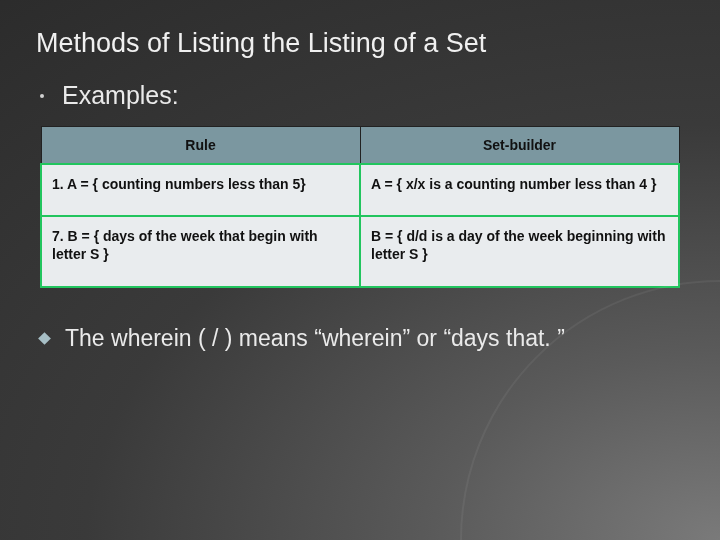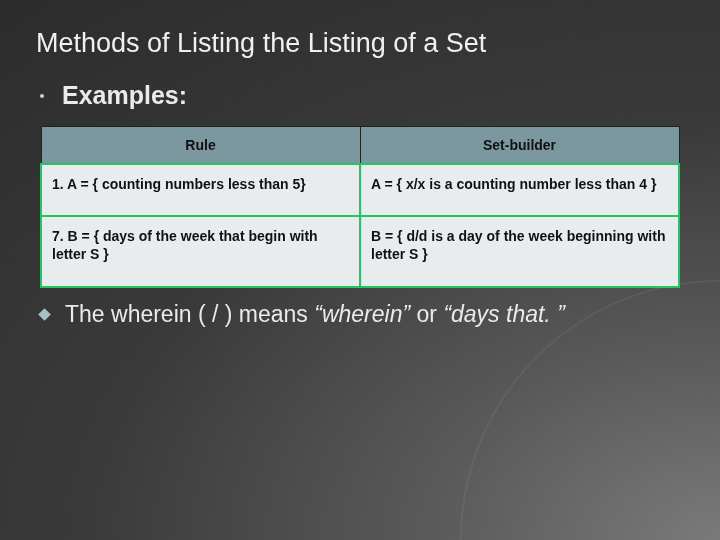--- a/index.html
+++ b/index.html
@@ -22,25 +22,25 @@
   }
   .slide { padding: 28px 36px 0 36px; }
   .title {
     font-size: 27px;
     color: #f0f0f0;
     font-weight: 400;
     margin-bottom: 22px;
   }
   .sub-row { display: flex; align-items: center; margin-left: 4px; margin-bottom: 16px; }
   .bullet-dot { width: 4px; height: 4px; background: #d0d0d0; border-radius: 50%; margin-right: 18px; }
-  .subheading { font-size: 25px; color: #eaeaea; font-weight: 700; }
+  .subheading { font-size: 25px; color: #eaeaea; font-weight: 400; }
   table.ex {
     width: 640px;
     border-collapse: collapse;
-    margin: 0 auto 12px auto;
+    margin: 0 auto 36px auto;
     background: transparent;
   }
   table.ex th {
     background: #7b97a0;
     color: #111;
     font-weight: 700;
     font-size: 14px;
     text-align: center;
     padding: 10px 8px;
     border: 1px solid #222;
@@ -59,21 +59,21 @@
   .note-row { display: flex; align-items: flex-start; margin-left: 4px; padding-right: 20px; }
   .diamond {
     width: 9px; height: 9px;
     background: #a7bfc6;
     transform: rotate(45deg);
     margin-top: 10px;
     margin-right: 16px;
     flex: 0 0 auto;
   }
   .note { font-size: 23px; color: #eaeaea; line-height: 1.25; }
-  .note .ital { font-style: italic; }
+  .note .ital { }
 </style>
 </head>
 <body>
 
 <div class="arc"></div>
 
 <div class="slide">
   <h1 class="title">Methods of Listing the Listing of a Set</h1>
 
   <div class="sub-row">

